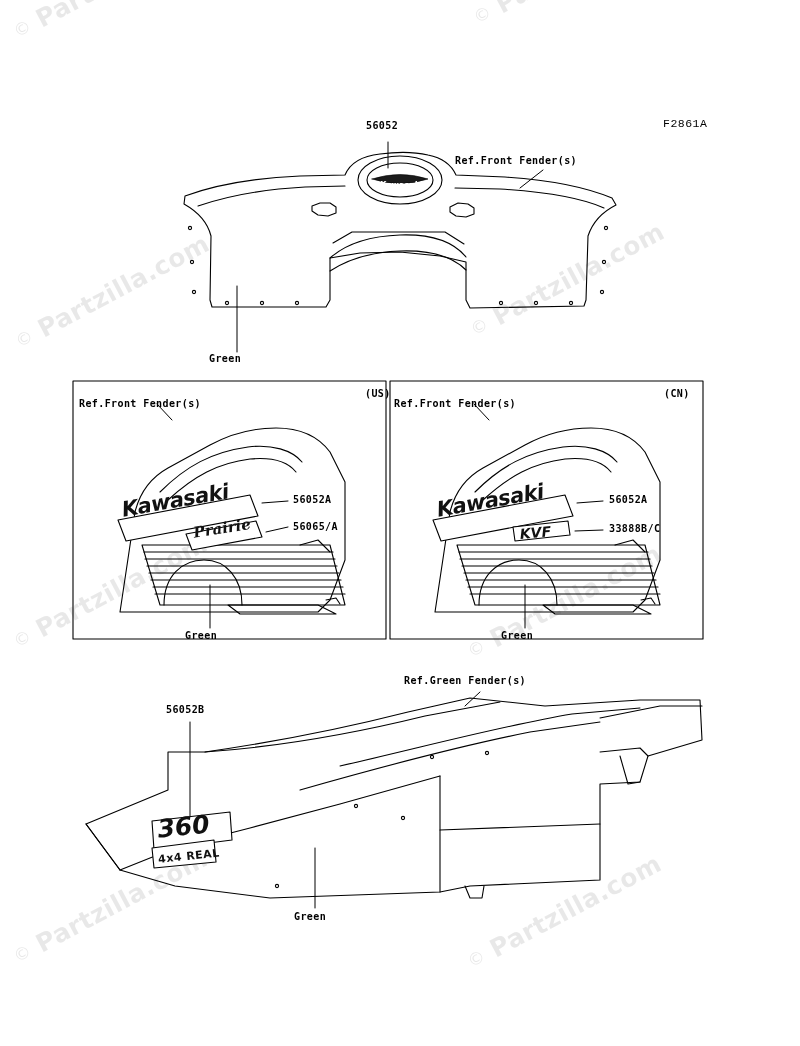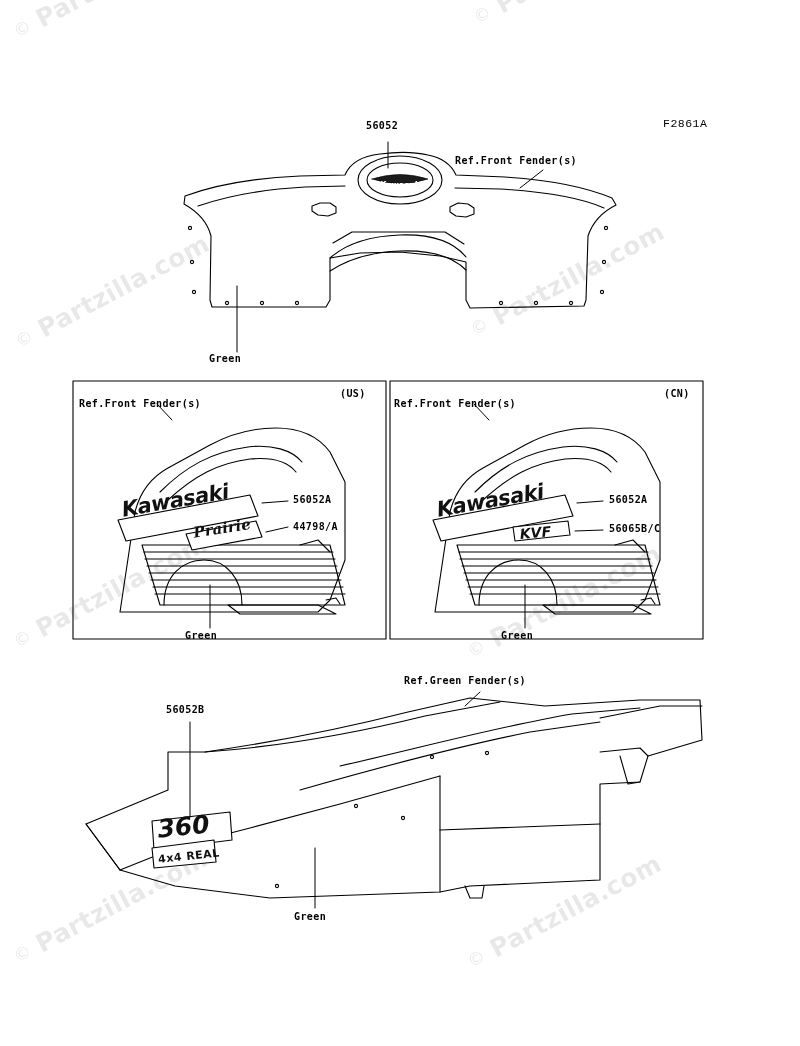--- a/index.html
+++ b/index.html
@@ -222,30 +222,30 @@
       <path d="M315,908 L315,848" stroke-width="1"></path>
     </g>
   </svg>
 
   <div class="diagram-id" style="left:663px; top:117px;">F2861A</div>
 
   <div class="label" style="left:366px; top:120px;">56052</div>
   <div class="label" style="left:455px; top:155px;">Ref.Front Fender(s)</div>
   <div class="label" style="left:209px; top:353px;">Green</div>
 
-  <div class="label" style="left:340px; top:388px;">(US)</div>
+  <div class="label" style="left:365px; top:388px;">(US)</div>
   <div class="label" style="left:79px; top:398px;">Ref.Front Fender(s)</div>
   <div class="label" style="left:293px; top:494px;">56052A</div>
-  <div class="label" style="left:293px; top:521px;">44798/A</div>
+  <div class="label" style="left:293px; top:521px;">56065/A</div>
   <div class="label" style="left:185px; top:630px;">Green</div>
 
   <div class="label" style="left:664px; top:388px;">(CN)</div>
   <div class="label" style="left:394px; top:398px;">Ref.Front Fender(s)</div>
   <div class="label" style="left:609px; top:494px;">56052A</div>
-  <div class="label" style="left:609px; top:523px;">56065B/C</div>
+  <div class="label" style="left:609px; top:523px;">33888B/C</div>
   <div class="label" style="left:501px; top:630px;">Green</div>
 
   <div class="label" style="left:404px; top:675px;">Ref.Green Fender(s)</div>
   <div class="label" style="left:166px; top:704px;text-align:right;">56052B</div>
   <div class="label" style="left:294px; top:911px;">Green</div>
 
   <div style="position:absolute; left:120px; top:498px; width:140px; height:42px; transform:rotate(-10deg); transform-origin:left top;">
     <span style="font-family:'DejaVu Sans',sans-serif; font-style:italic; font-weight:bold; font-size:21px; letter-spacing:-0.5px; color:#111;">Kawasaki</span>
   </div>
   <div style="position:absolute; left:192px; top:523px; width:80px; transform:rotate(-9deg); transform-origin:left top;">

